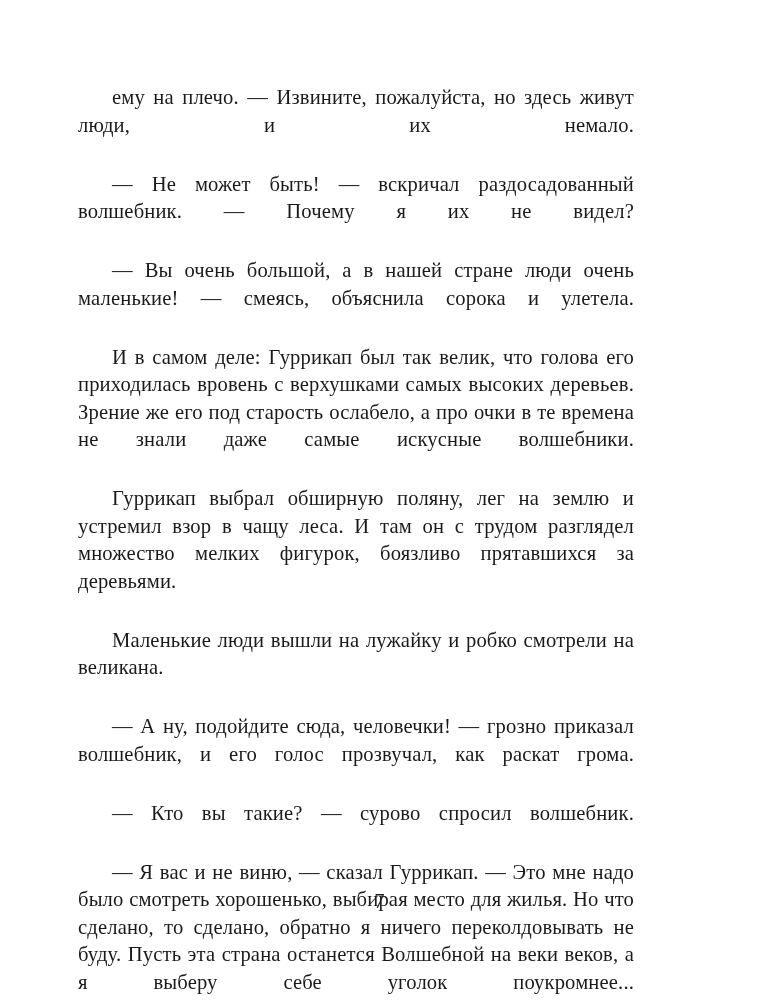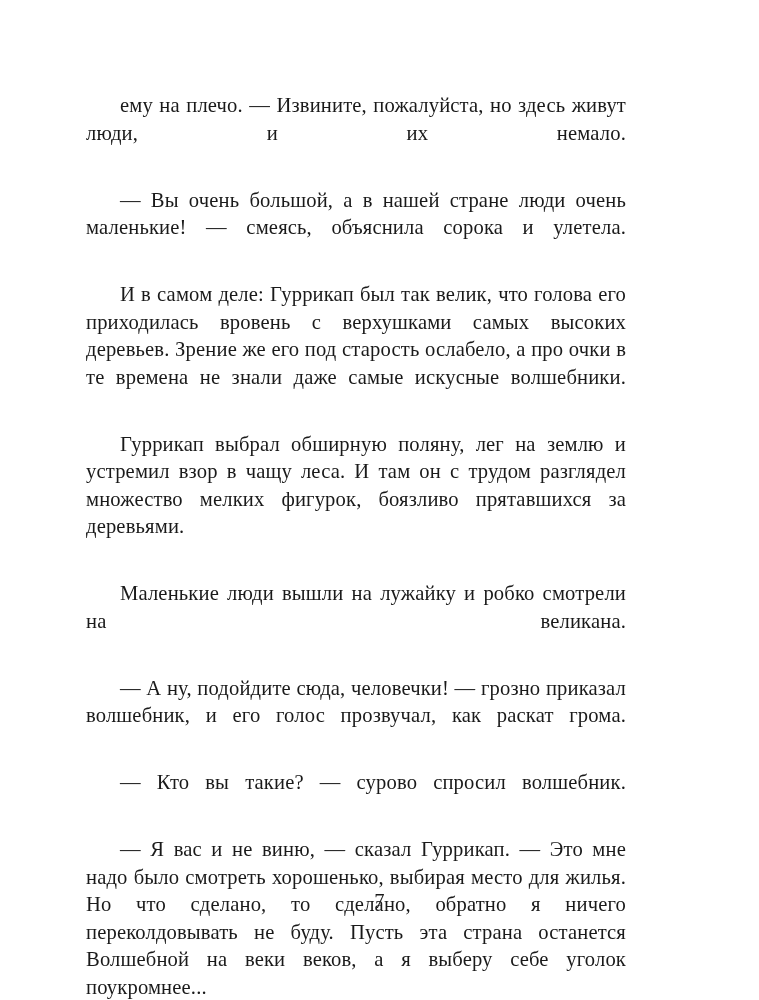--- a/index.html
+++ b/index.html
@@ -35,21 +35,21 @@
     font-size: 20.6px;
     line-height: 27.5px;
     text-align: justify;
     text-justify: inter-word;
     letter-spacing: 0.15px;
     word-spacing: 0.2px;
     hyphens: manual;
   }
 
   #text-block p {
-    margin: 12px;
+    margin: 4px;
     padding: 0;
     text-indent: 34px;
     text-align: justify;
     font-family: Liberation Serif, serif;
   }
 
   
   #text-block p::after {
     content: "";
     display: inline-block;
@@ -67,20 +67,21 @@
     color: #1a1a1a;
   }
 </style>
 </head>
 <body style="background: rgb(255, 255, 255); color: rgb(26, 26, 26);">
 
 <div id="page" style="background: rgb(255, 255, 255);">
 
   <div id="text-block">
     <p>ему на плечо. — Извините, пожалуйста, но здесь живут люди, и их немало.</p>
+    <p style="text-indent: 34px;">— Не может быть! — вскричал раздосадованный волшебник. — Почему я их не видел?</p>
     <p style="text-indent: 34px;">— Вы очень большой, а в нашей стране люди очень маленькие! — смеясь, объяснила сорока и улетела.</p>
     <p>И в самом деле: Гуррикап был так велик, что голова его приходилась вровень с верхушками самых высоких деревьев. Зрение же его под старость ослабело, а про очки в те времена не знали даже самые искусные волшебники.</p>
     <p>Гуррикап выбрал обширную поляну, лег на землю и устремил взор в чащу леса. И там он с трудом разглядел множество мелких фигурок, боязливо прятавшихся за деревьями.</p>
     <p>Маленькие люди вышли на лужайку и робко смотрели на великана.</p>
     <p style="text-indent: 34px;">— А ну, подойдите сюда, человечки! — грозно приказал волшебник, и его голос прозвучал, как раскат грома.</p>
     <p style="text-indent: 34px;">— Кто вы такие? — сурово спросил волшебник.</p>
     <p style="text-indent: 34px;">— Я вас и не виню, — сказал Гуррикап. — Это мне надо было смотреть хорошенько, выбирая место для жилья. Но что сделано, то сделано, обратно я ничего переколдовывать не буду. Пусть эта страна останется Волшебной на веки веков, а я выберу себе уголок поукромнее...</p>
 
   </div>
 

